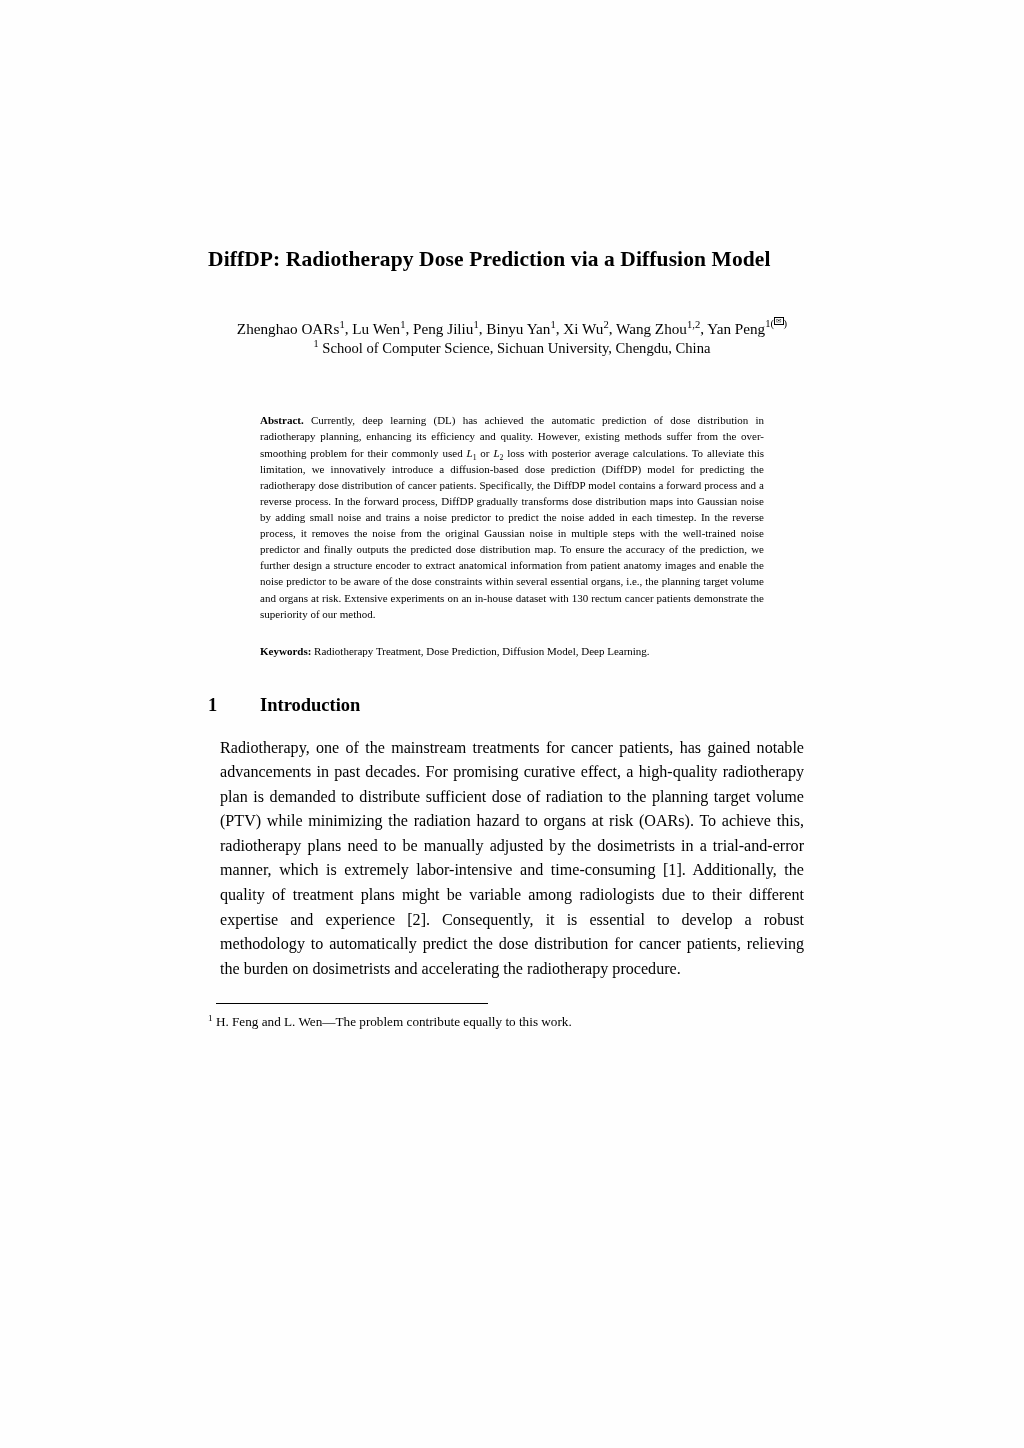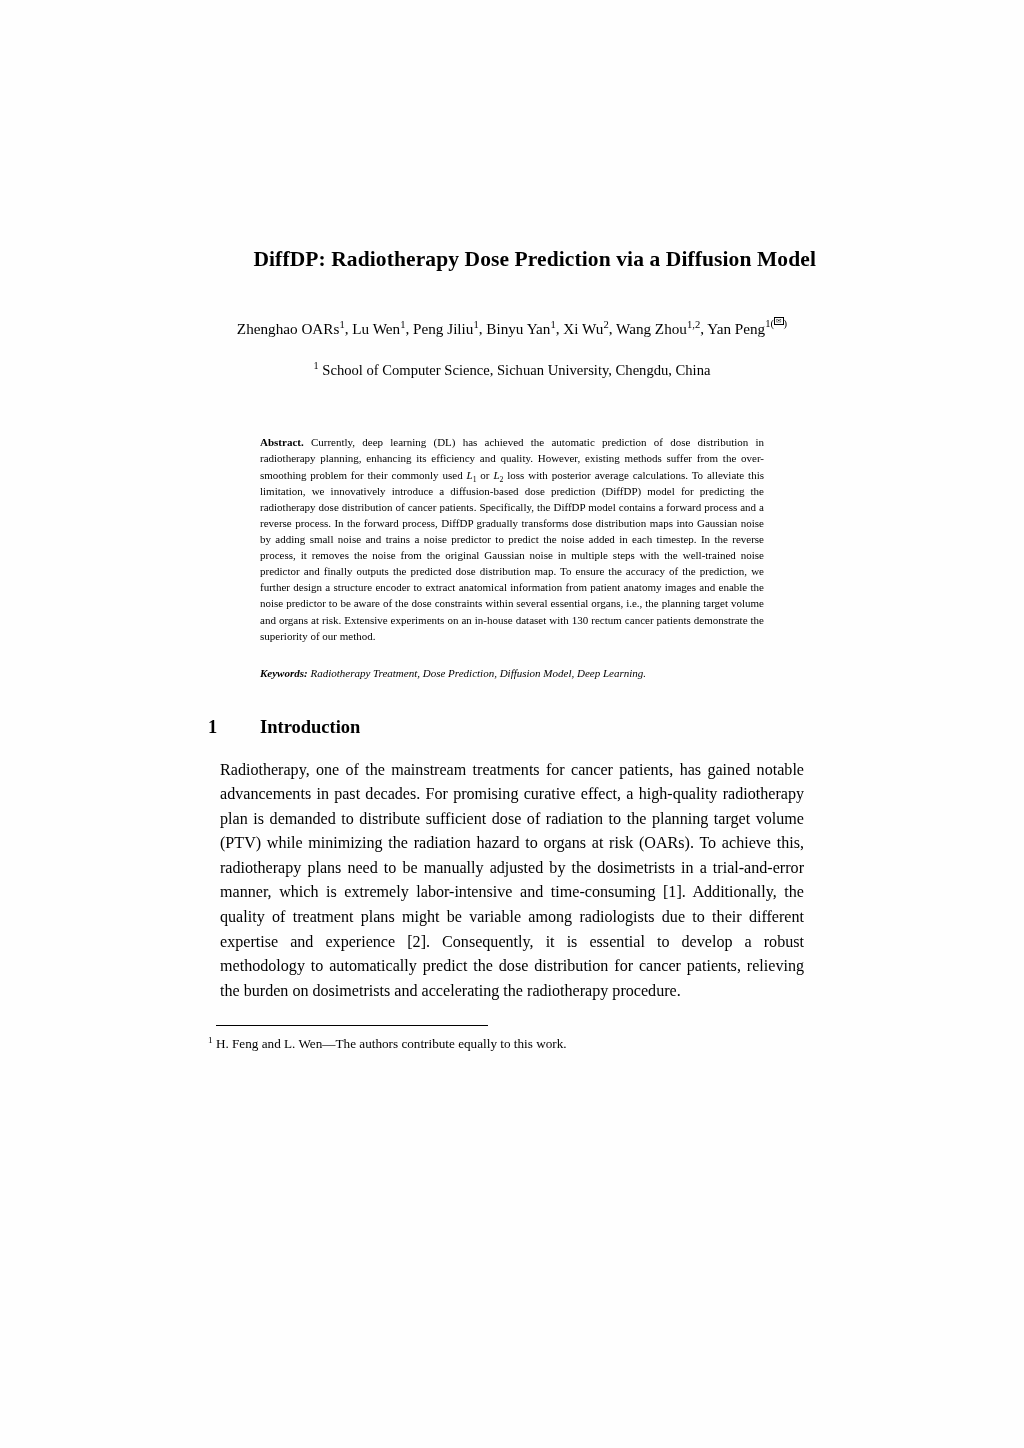--- a/index.html
+++ b/index.html
@@ -24,33 +24,32 @@
   }
   .content {
     position: absolute;
     left: 208px;
     top: 244px;
     width: 608px;
   }
   h1.title {
     font-size: 21.5px;
     font-weight: bold;
-    text-align: right;
+    text-align: left;
     line-height: 1.42;
     margin: 0;
     letter-spacing: 0.1px;
   }
   .authors {
     margin-top: 42px;
     text-align: center;
     font-size: 15.2px;
     line-height: 1.4;
   }
   .affil {
-    margin-top: 22px;
     text-align: center;
     font-size: 14.6px;
     line-height: 1.5;
   }
   sup {
     font-size: 0.70em;
     vertical-align: super;
     line-height: 0;
   }
   sub {
@@ -71,21 +70,20 @@
     width: 504px;
     font-size: 11px;
     line-height: 1.465;
     text-align: justify;
   }
   .abstract-block p {
     margin: 0;
   }
   .abstract-block p.keywords {
     margin-top: 21px;
-    font-style: italic;
   }
   .lbl {
     font-weight: bold;
   }
   .math-it {
     font-style: italic;
   }
   h2.section {
     margin: 36px 0 0 0;
     font-size: 18.5px;
@@ -140,16 +138,16 @@
     <h2 class="section">
       <span class="secnum">1</span>
       <span>Introduction</span>
     </h2>
 
     <div class="body-text">
       <p>Radiotherapy, one of the mainstream treatments for cancer patients, has gained notable advancements in past decades. For promising curative effect, a high-quality radiotherapy plan is demanded to distribute sufficient dose of radiation to the planning target volume (PTV) while minimizing the radiation hazard to organs at risk (OARs). To achieve this, radiotherapy plans need to be manually adjusted by the dosimetrists in a trial-and-error manner, which is extremely labor-intensive and time-consuming [1]. Additionally, the quality of treatment plans might be variable among radiologists due to their different expertise and experience [2]. Consequently, it is essential to develop a robust methodology to automatically predict the dose distribution for cancer patients, relieving the burden on dosimetrists and accelerating the radiotherapy procedure.</p>
     </div>
 
     <div class="footnote-rule"></div>
-    <div class="footnote"><sup>1</sup><span> H. Feng and L. Wen—The authors contribute equally to this work.</span></div>
+    <div class="footnote"><sup>1</sup><span> H. Feng and L. Wen—The problem contribute equally to this work.</span></div>
 
   </div>
 </div>
 
 </body></html>

